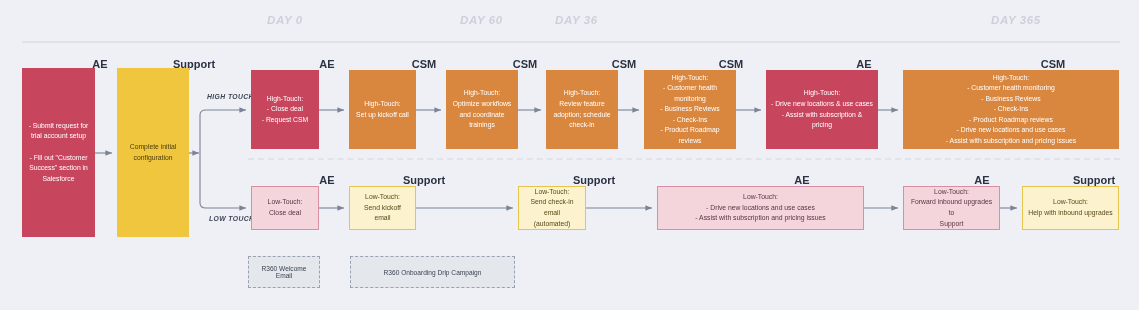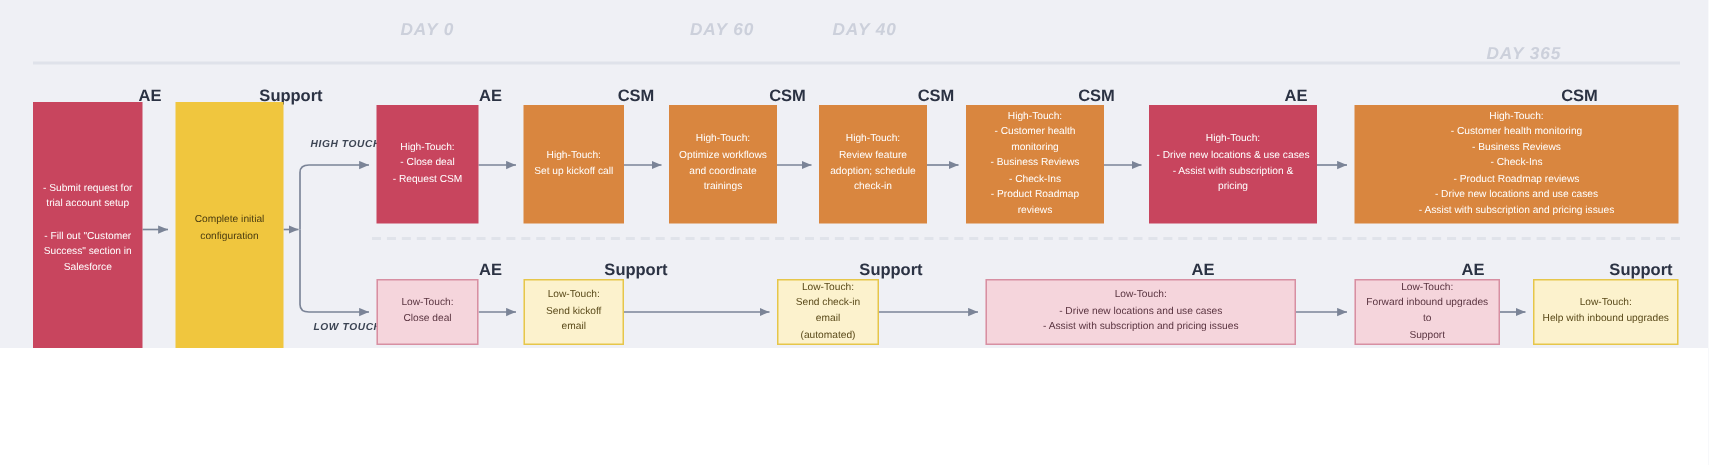--- a/index.html
+++ b/index.html
@@ -6,21 +6,21 @@
     margin: 0;
     padding: 0;
     background: #ffffff;
   }
   body {
     font-family: "Liberation Sans", sans-serif;
   }
   #canvas {
     position: relative;
     width: 1139px;
-    height: 232px;
+    height: 310px;
     background: #eff0f5;
     overflow: hidden;
   }
   .timeline-label {
     position: absolute;
     font-style: italic;
     font-weight: bold;
     font-size: 11.5px;
     letter-spacing: 0.6px;
     color: #ccd0db;
@@ -137,22 +137,22 @@
   </svg>
 
   <div></div>
   <div></div>
   <div></div>
   <div></div>
   <div></div>
 
 <div class="timeline-label" style="left: 267px; top: 14px;">DAY 0</div>
     <div class="timeline-label" style="left: 460px; top: 14px;">DAY 60</div>
-    <div class="timeline-label" style="left: 555px; top: 14px;">DAY 40</div>
-    <div class="timeline-label" style="left: 991px; top: 30px;">DAY 365</div>
+    <div class="timeline-label" style="left: 555px; top: 14px;">DAY 36</div>
+    <div class="timeline-label" style="left: 991px; top: 14px;">DAY 365</div>
     <div class="role-label" style="left: 58px; top: 58px;">AE</div>
     <div class="role-label" style="left: 152px; top: 58px;">Support</div>
     <div class="role-label" style="left: 285px; top: 58px;">AE</div>
     <div class="role-label" style="left: 382px; top: 58px;">CSM</div>
     <div class="role-label" style="left: 483px; top: 58px;">CSM</div>
     <div class="role-label" style="left: 582px; top: 58px;">CSM</div>
     <div class="role-label" style="left: 689px; top: 58px;">CSM</div>
     <div class="role-label" style="left: 822px; top: 58px;">AE</div>
     <div class="role-label" style="left: 1011px; top: 58px;">CSM</div>
     <div class="role-label" style="left: 285px; top: 174px;">AE</div>

